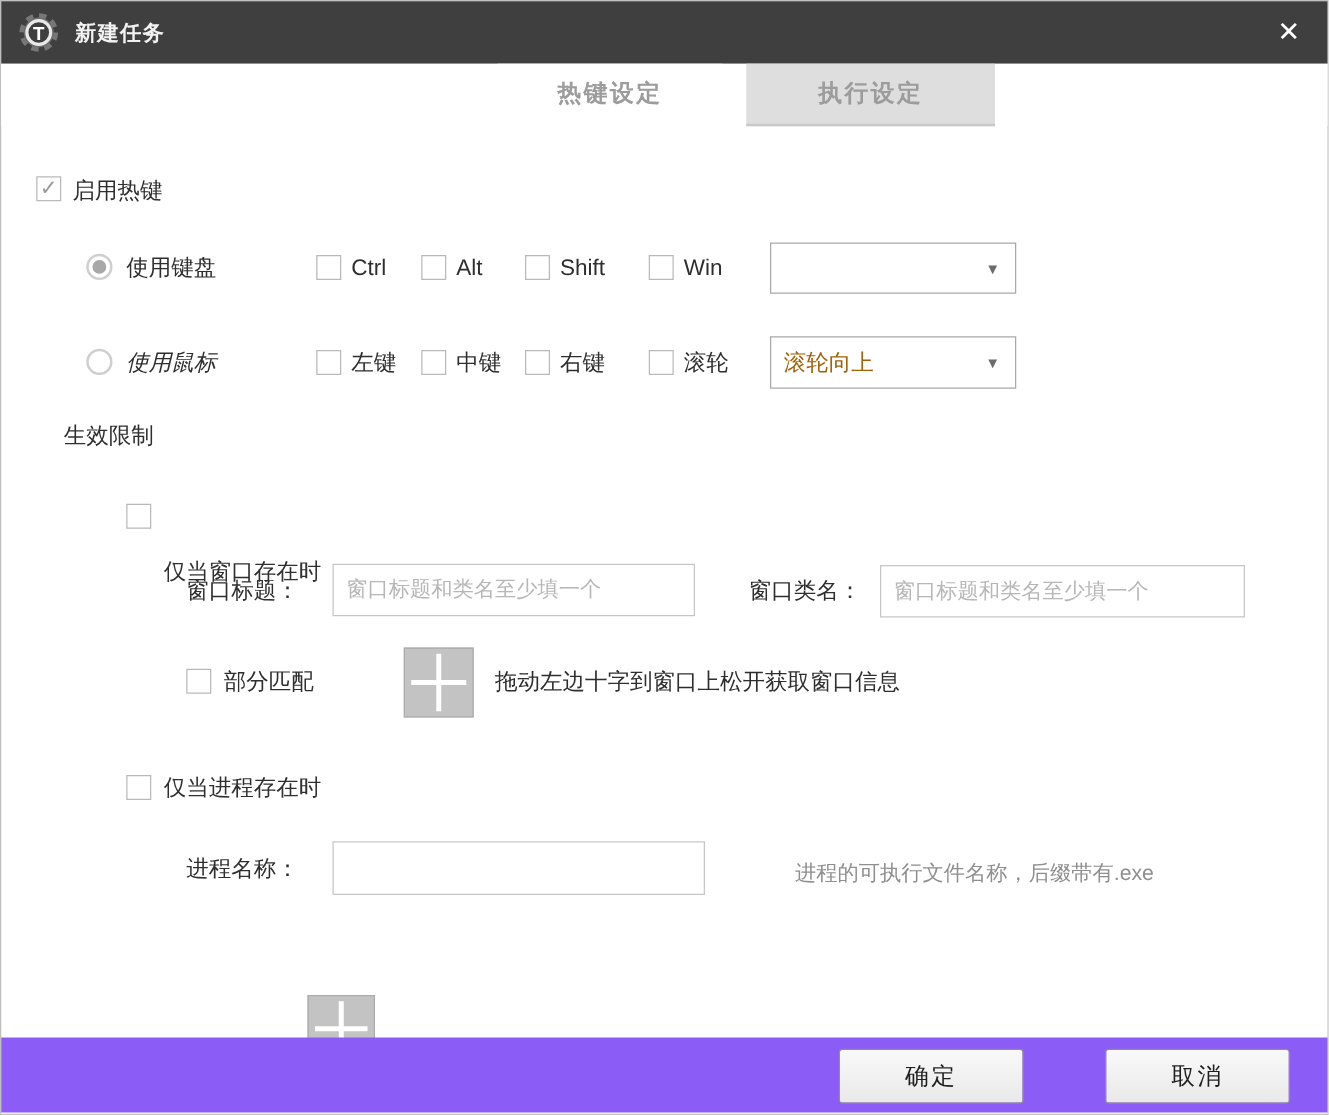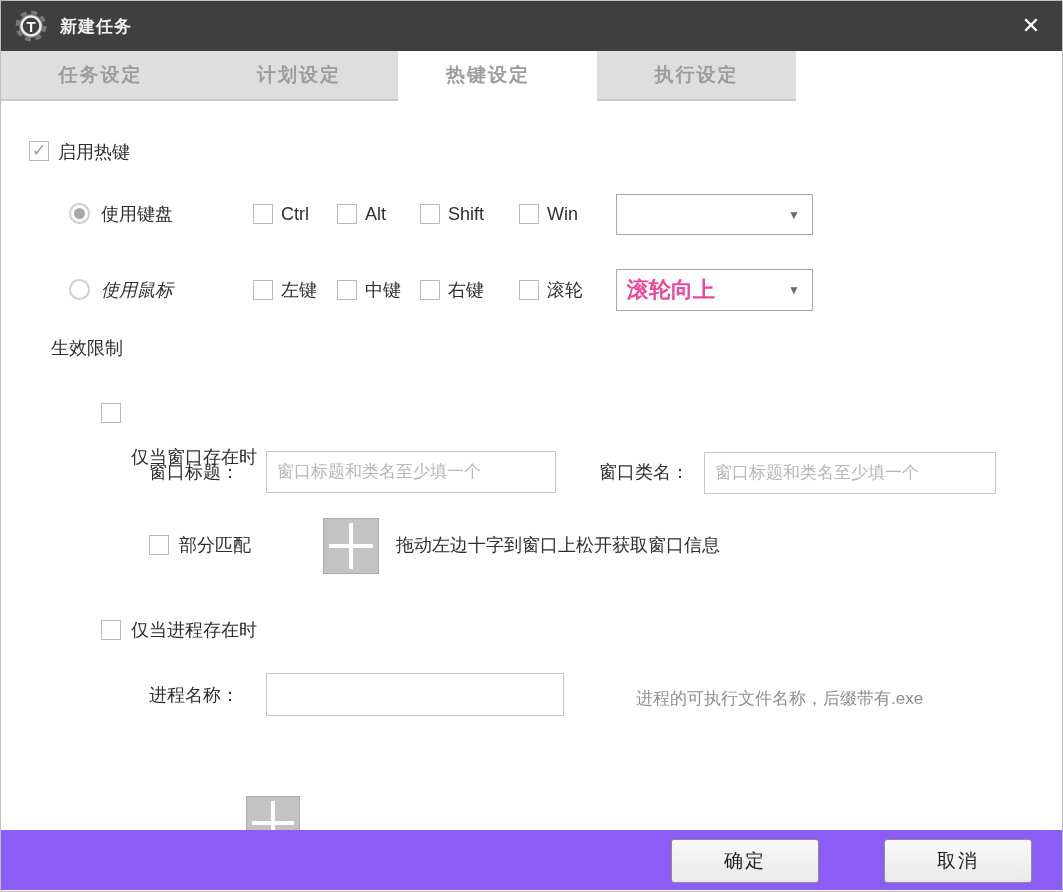--- a/index.html
+++ b/index.html
@@ -54,21 +54,21 @@
     background:#fff;box-sizing:border-box;display:inline-flex;
     align-items:center;justify-content:center;cursor:pointer;
   }
   .radio.selected::after{
     content:"";width:11px;height:11px;border-radius:50%;background:#a8a8a8;
   }
   .dropdown{
     background:#fff;border:1px solid #a9a9a9;box-sizing:border-box;
     display:flex;align-items:center;cursor:pointer;
   }
-  .dropdown .dd-value{flex:1;font-size:22px;color:#ec4899;padding-left:10px;white-space:nowrap;overflow:hidden;font-weight:bold;}
+  .dropdown .dd-value{flex:1;font-size:18px;color:#a16207;padding-left:10px;white-space:nowrap;overflow:hidden;}
   .dropdown .dd-arrow{color:#6b6b6b;font-size:12px;padding-right:12px;flex:0 0 auto;}
   .txt-input{
     border:1px solid #c6c6c6;box-sizing:border-box;background:#fff;
     font-family:inherit;font-size:17px;color:#2e2e2e;padding:0 10px;outline:none;
   }
   .txt-input::placeholder{color:#b7b7b7;opacity:1;}
   .hint{font-size:17px;color:#8f8f8f;white-space:nowrap;}
   .crosshair{
     background:#c3c3c3;border:1px solid #ababab;box-sizing:border-box;
     position:relative;cursor:grab;
@@ -103,22 +103,20 @@
       <circle cx="17" cy="17" r="12" fill="none" stroke="#777777" stroke-width="7" stroke-dasharray="5.2 4.2"></circle>
       <circle cx="17" cy="17" r="12" fill="#6f6f6f"></circle>
       <circle cx="17" cy="17" r="9.5" fill="#3f3f3f" stroke="#e9e9e9" stroke-width="2.5"></circle>
       <text x="17" y="23" text-anchor="middle" font-family="Liberation Sans, DejaVu Sans, sans-serif" font-size="15" font-weight="bold" fill="#ffffff">T</text>
     </svg>
     <span class="title-text">新建任务</span>
     <span class="close-btn">✕</span>
   </div>
 
   <div class="tabstrip">
-    <div class="tab tab1">任务设定</div>
-    <div class="tab tab2">计划设定</div>
     <div class="tab tab3 active">热键设定</div>
     <div class="tab tab4">执行设定</div>
   </div>
 
   <span class="cb abs" style="left:28px;top:140px;">
     <span class="mark">✓</span>
   </span>
   <span class="lbl abs" style="left:57px;top:141px;">启用热键</span>
 
   <span class="radio selected abs" style="left:68px;top:202px;"></span>

